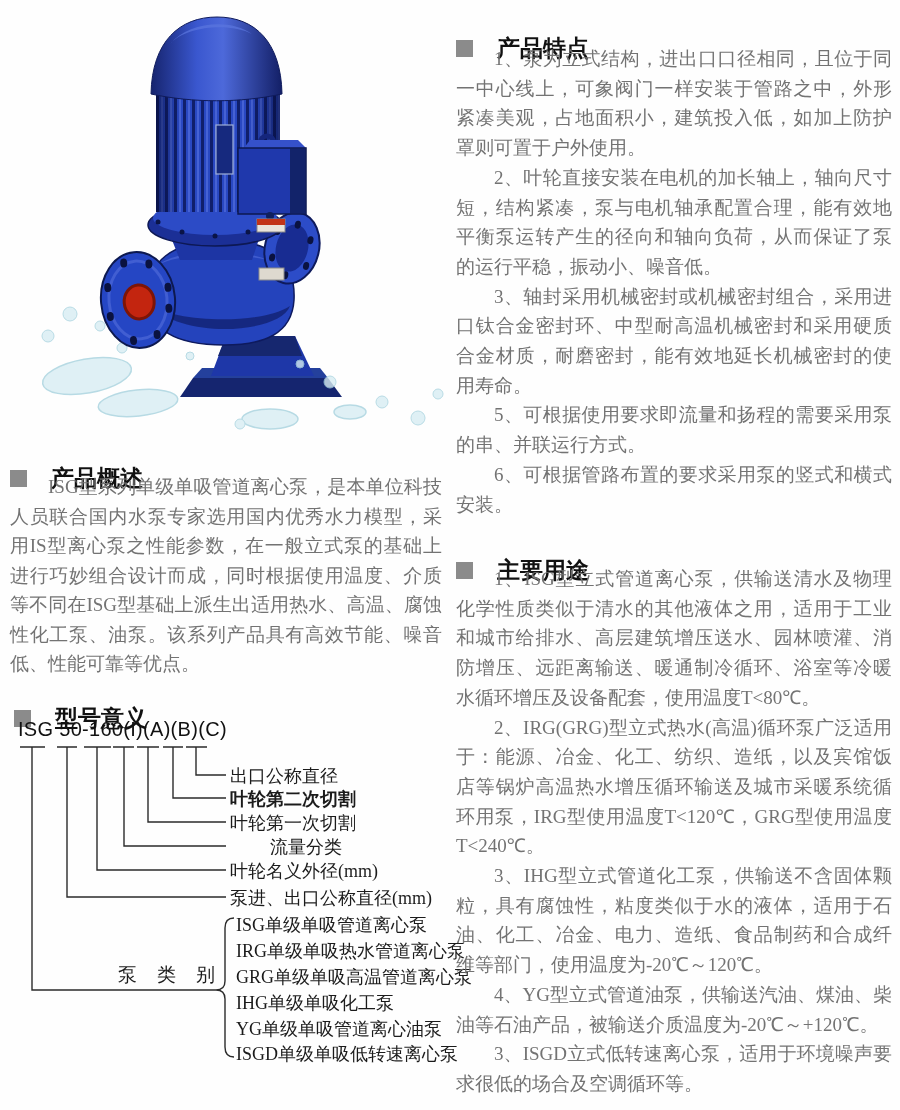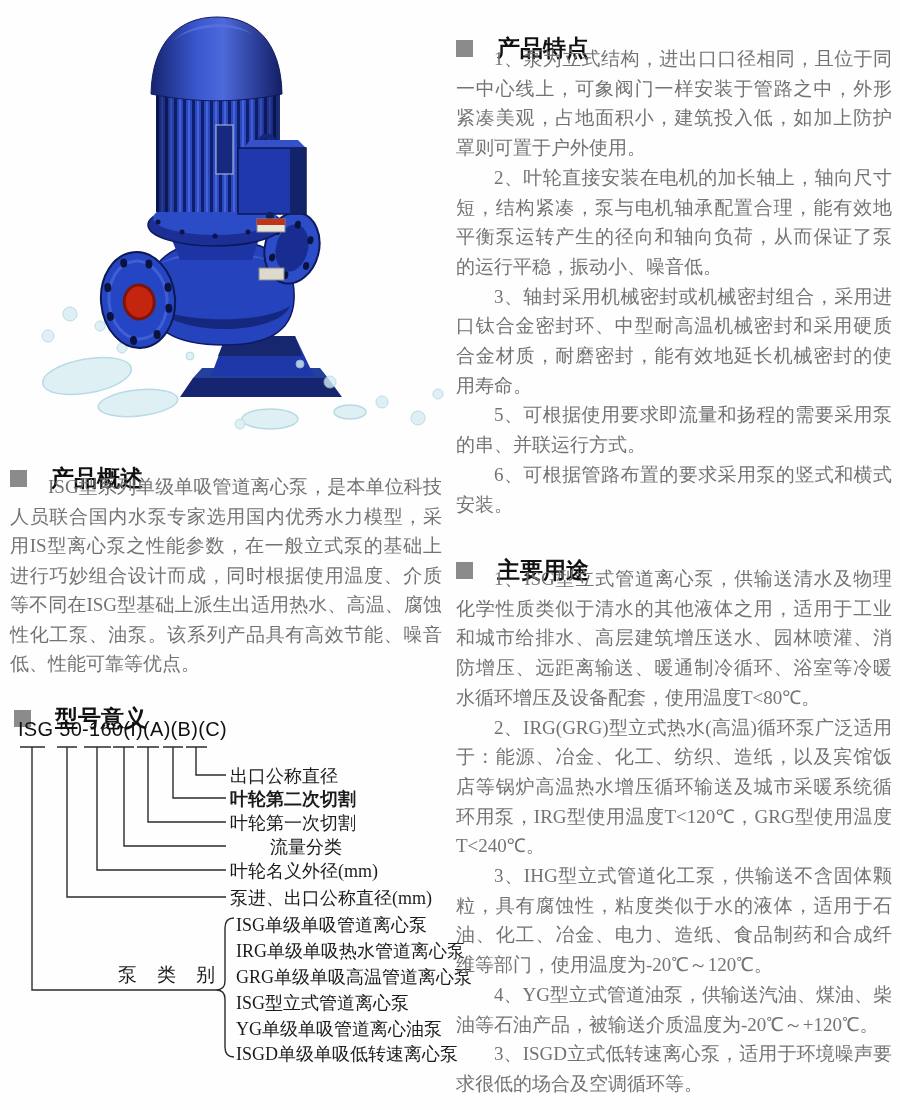--- a/index.html
+++ b/index.html
@@ -174,21 +174,21 @@
     <span class="dlabel" style="top:99px;">叶轮第一次切割</span>
     <span class="dlabel" style="top:123px;margin-left:40px;">流量分类</span>
     <span class="dlabel" style="top:147px;">叶轮名义外径(mm)</span>
     <span class="dlabel" style="top:174px;">泵进、出口公称直径(mm)</span>
 
     <span class="dcat-label">泵类别</span>
 
     <span class="dcat" style="top:227px;">IRG单级单吸热水管道离心泵</span>
     <span class="dcat" style="top:201px;">ISG单级单吸管道离心泵</span>
     <span class="dcat" style="top:253px;">GRG单级单吸高温管道离心泵</span>
-    <span class="dcat" style="top:279px;">ISG型立式管道离心泵</span>
+    <span class="dcat" style="top:279px;">IHG单级单吸化工泵</span>
     <span class="dcat" style="top:305px;">YG单级单吸管道离心油泵</span>
     <span class="dcat" style="top:330px;">ISGD单级单吸低转速离心泵</span>
   </div>
 
   <h2 class="hdr" style="left:456px;top:14px;">
     <span class="sq"></span>
     <span>产品特点</span>
   </h2>
   <div class="body-text" style="left:456px;top:44px;width:436px;">
     <p>1、泵为立式结构，进出口口径相同，且位于同一中心线上，可象阀门一样安装于管路之中，外形紧凑美观，占地面积小，建筑投入低，如加上防护罩则可置于户外使用。</p>

